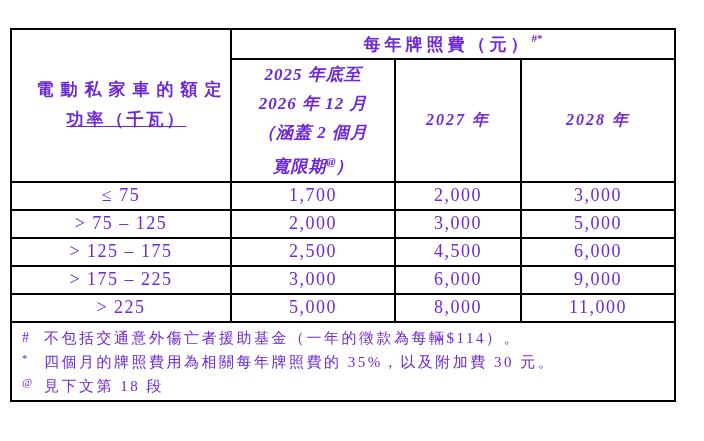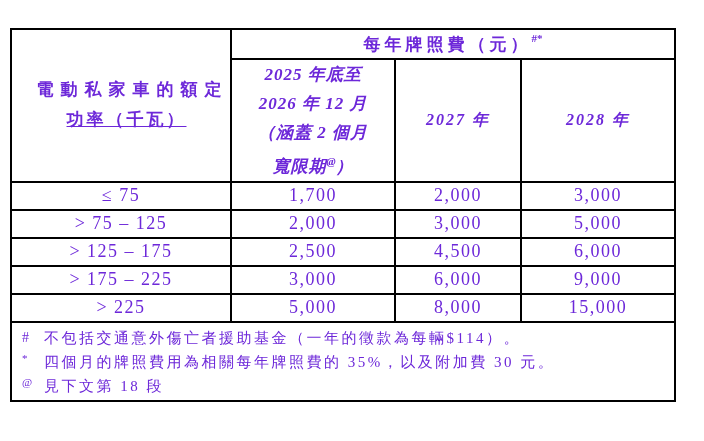--- a/index.html
+++ b/index.html
@@ -143,21 +143,21 @@
       <tr class="drow">
         <td class="power-cell">&gt; 175 – 225</td>
         <td class="fee-cell">3,000</td>
         <td class="fee-cell">6,000</td>
         <td class="fee-cell">9,000</td>
       </tr>
       <tr class="drow">
         <td class="power-cell">&gt; 225</td>
         <td class="fee-cell">5,000</td>
         <td class="fee-cell">8,000</td>
-        <td class="fee-cell">15,000</td>
+        <td class="fee-cell">11,000</td>
       </tr>
 
       <tr class="frow">
         <td class="footnote-cell" colspan="4">
           <div class="footnote-line">
             <span class="footnote-marker">#</span>
             <span class="footnote-text">不包括交通意外傷亡者援助基金（一年的徵款為每輛$114）。</span>
           </div>
           <div class="footnote-line">
             <span class="footnote-marker sup-marker"><span>*</span></span>

